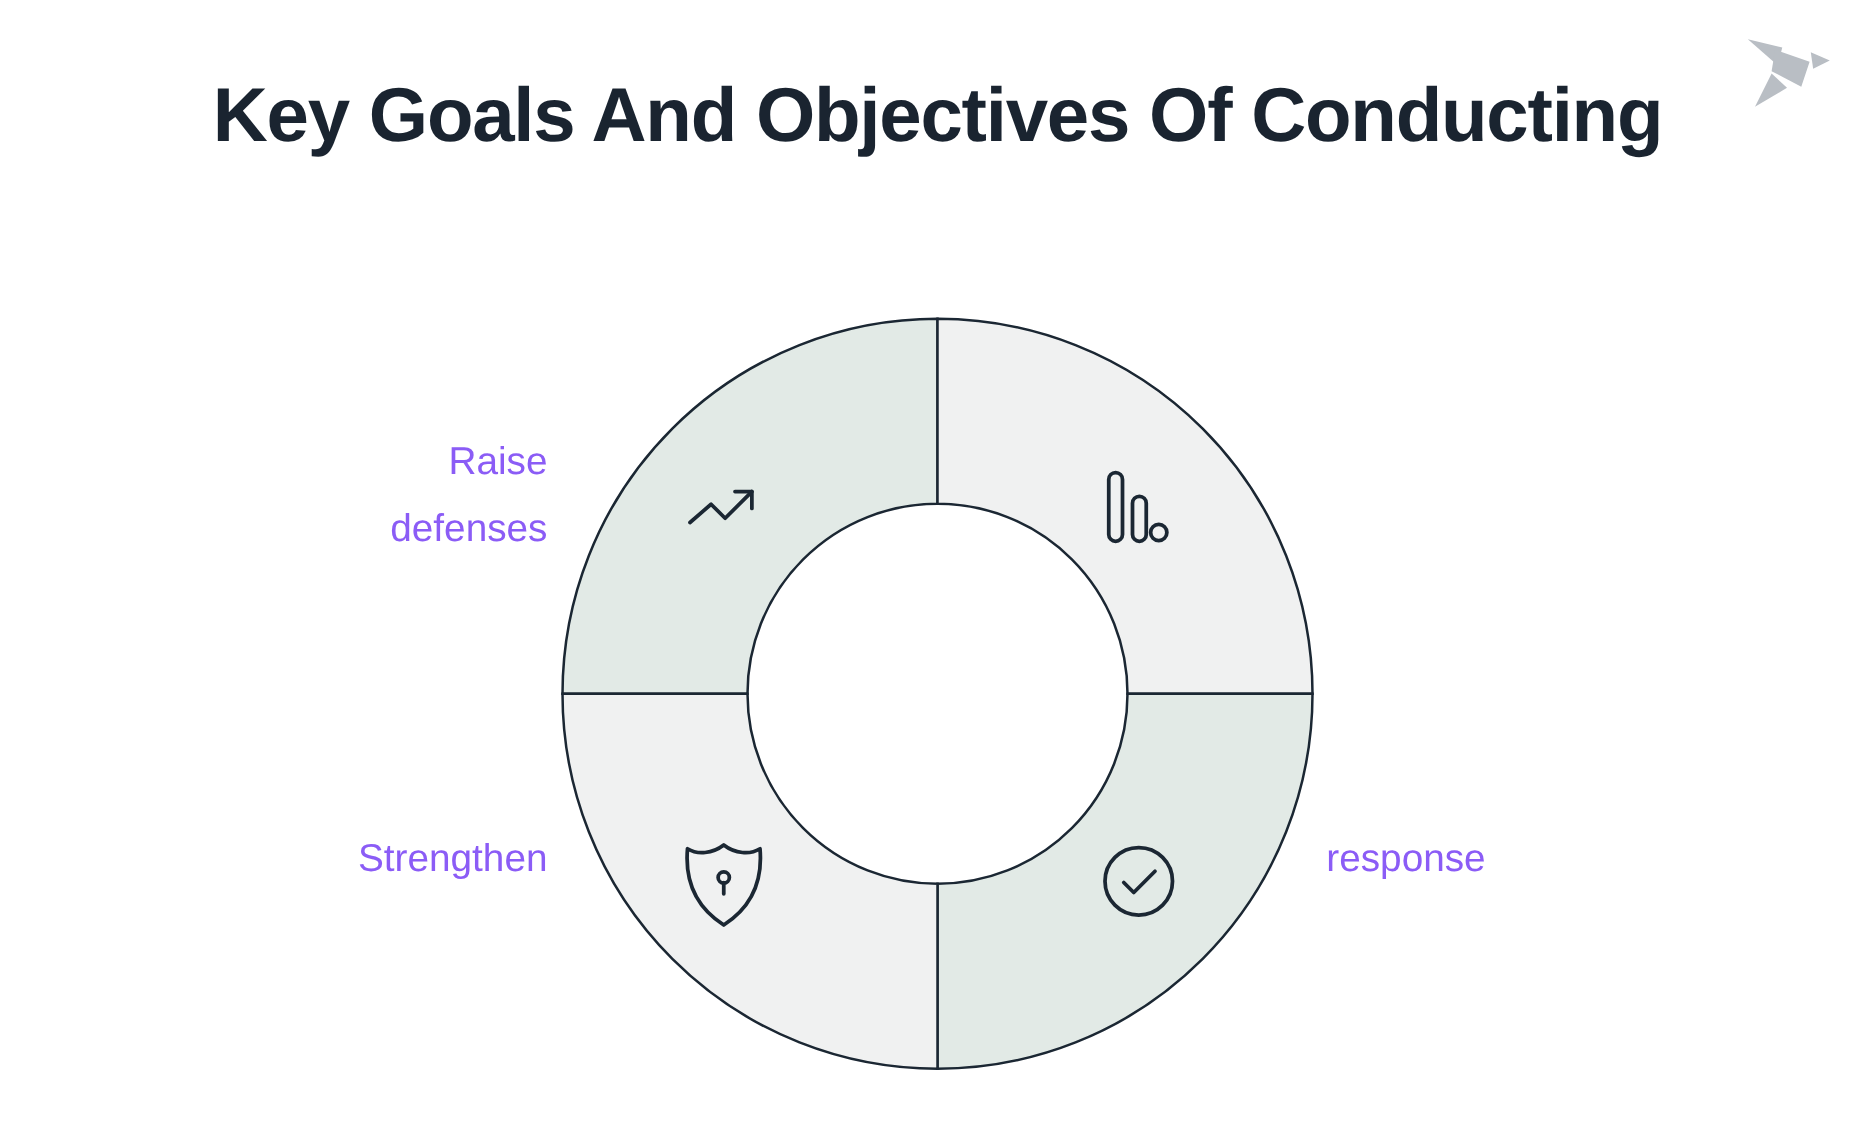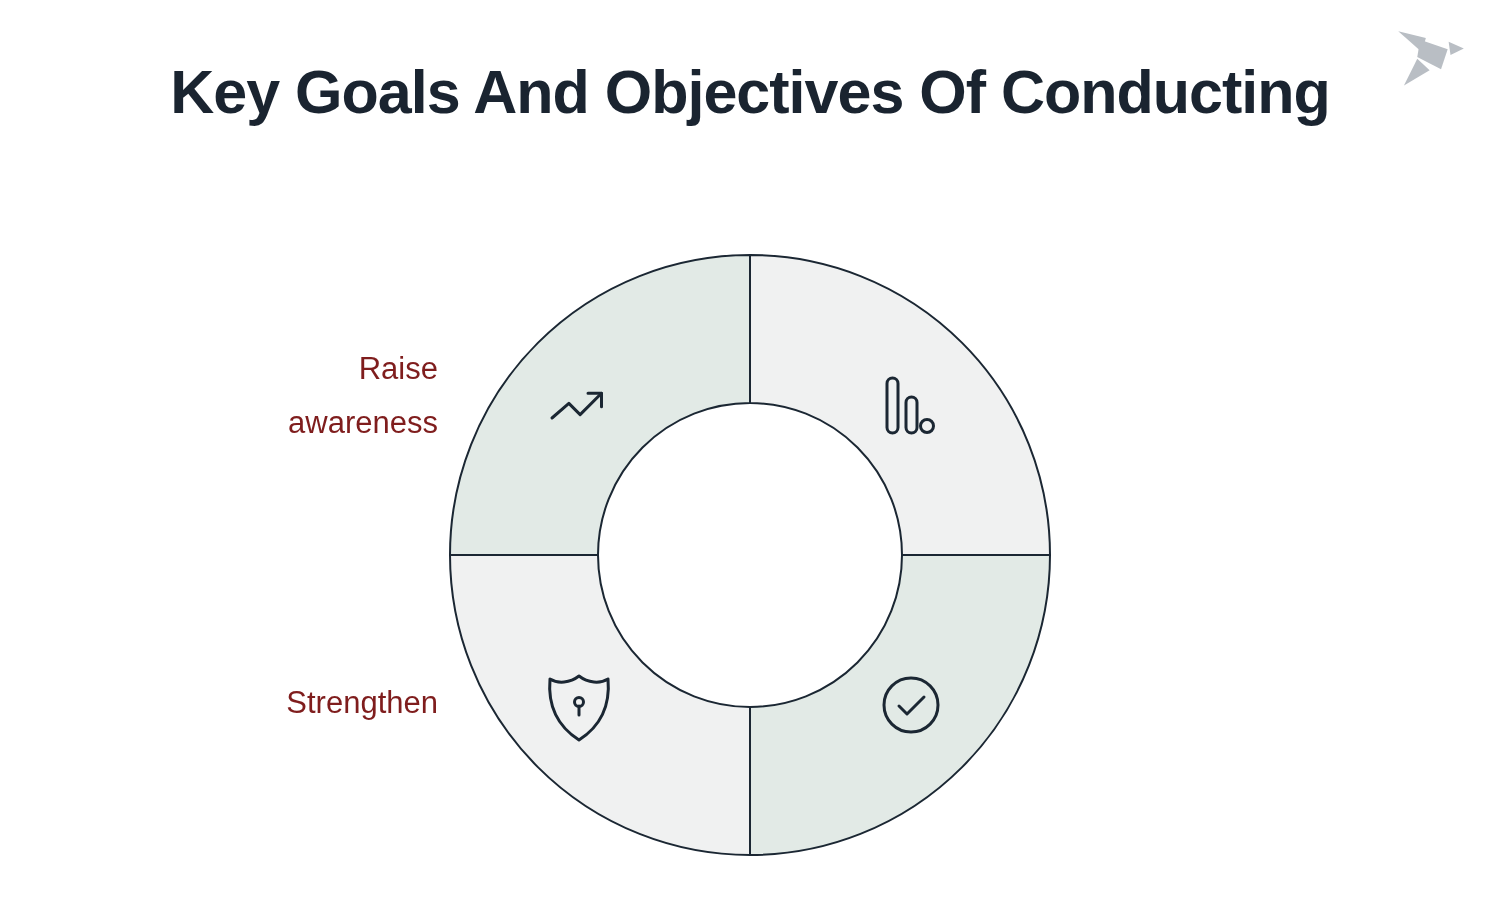--- a/index.html
+++ b/index.html
@@ -40,27 +40,27 @@
     left: 440px;
     top: 245px;
     width: 620px;
     height: 620px;
   }
   .seg-label {
     position: absolute;
     width: 330px;
     font-size: 31px;
     line-height: 54px;
-    color: #7f1d1d;
+    color: #8b5cf6;
   }
   .seg-label span { display: block; }
   .lbl-left  { right: 1062px; text-align: right; }
   .lbl-right { left: 1061px; text-align: left; }
   .lbl-top   { top: 342px; }
-  .lbl-bot   { top: 676px; }
+  .lbl-bot   { top: 660px; }
 </style>
 </head>
 <body>
 
 <div class="canvas">
 
   <h1 class="title">
     <span>Key Goals And Objectives Of Conducting</span>
   </h1>
 
@@ -101,24 +101,25 @@
     </g>
 
     <g transform="translate(471,460)" fill="none" stroke="#1b2733" stroke-width="3" stroke-linecap="round" stroke-linejoin="round">
       <circle cx="0" cy="0" r="27"></circle>
       <polyline points="-12,1 -4,9 13,-8"></polyline>
     </g>
   </svg>
 
   <div class="seg-label lbl-left lbl-top">
     <span>Raise</span>
-    <span>awareness</span>
+    <span>defenses</span>
   </div>
 
 
   <div class="seg-label lbl-left lbl-bot">
     <span>Strengthen</span>
   </div>
 
   <div class="seg-label lbl-right lbl-bot">
+    <span>response</span>
   </div>
 
 </div>
 
 </body></html>

